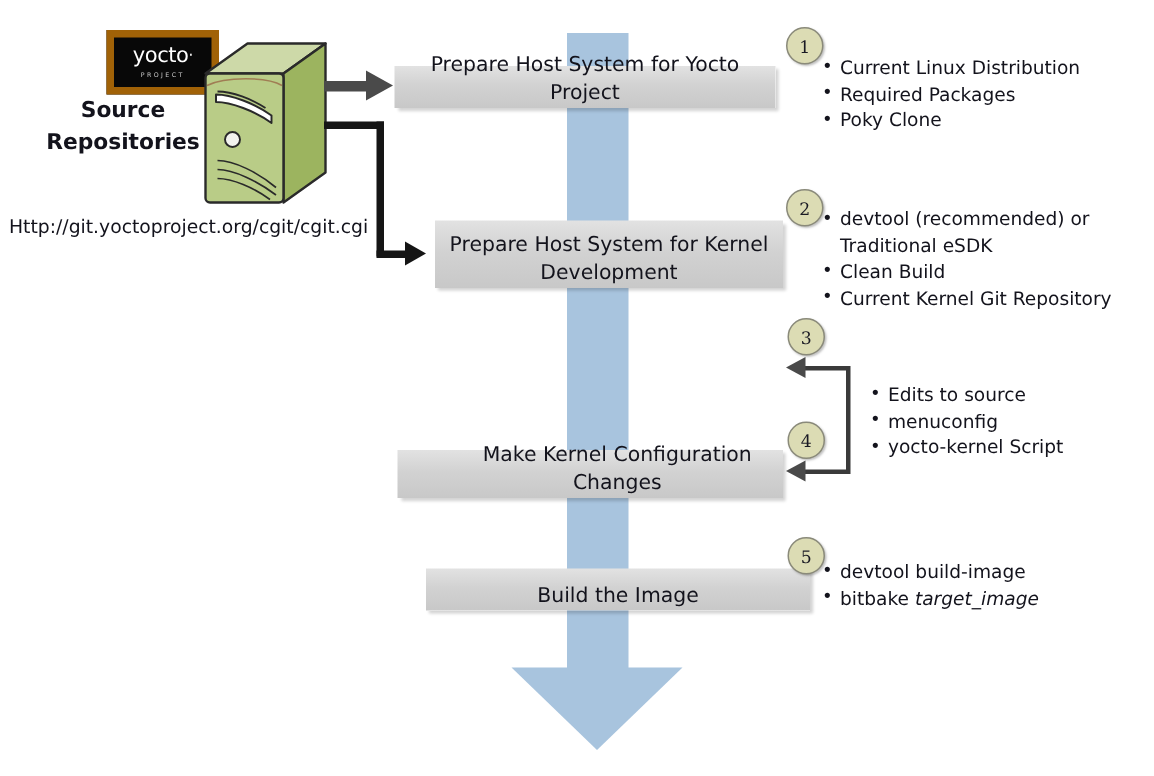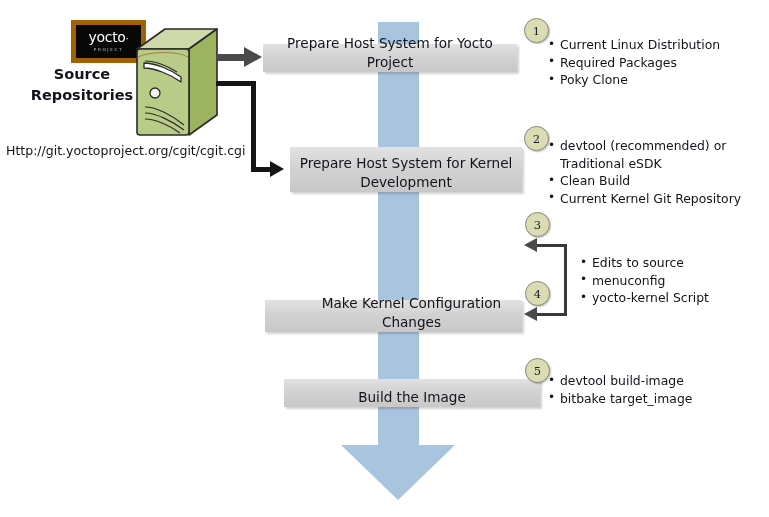--- a/index.html
+++ b/index.html
@@ -160,21 +160,21 @@
     left: 0;
     top: -0.5px;
     font-size: 12px;
   }
   .bullets ul { margin: 0; padding: 0; }
   #bul1 { left: 548px; top: 36px; }
   #bul2 { left: 548px; top: 137px; }
   #bul3 { left: 580px; top: 254px; }
   #bul5 { left: 548px; top: 372px; }
   .wrapline { display: block; padding-left: 12px; white-space: nowrap; }
-  .ital { }
+  .ital { font-style: italic; }
 
   
   .blk { position: absolute; background: #151515; }
   .arrow-right-blk {
     position: absolute;
     width: 0; height: 0;
     border-top: 8px solid transparent;
     border-bottom: 8px solid transparent;
     border-left: 14px solid #151515;
   }

